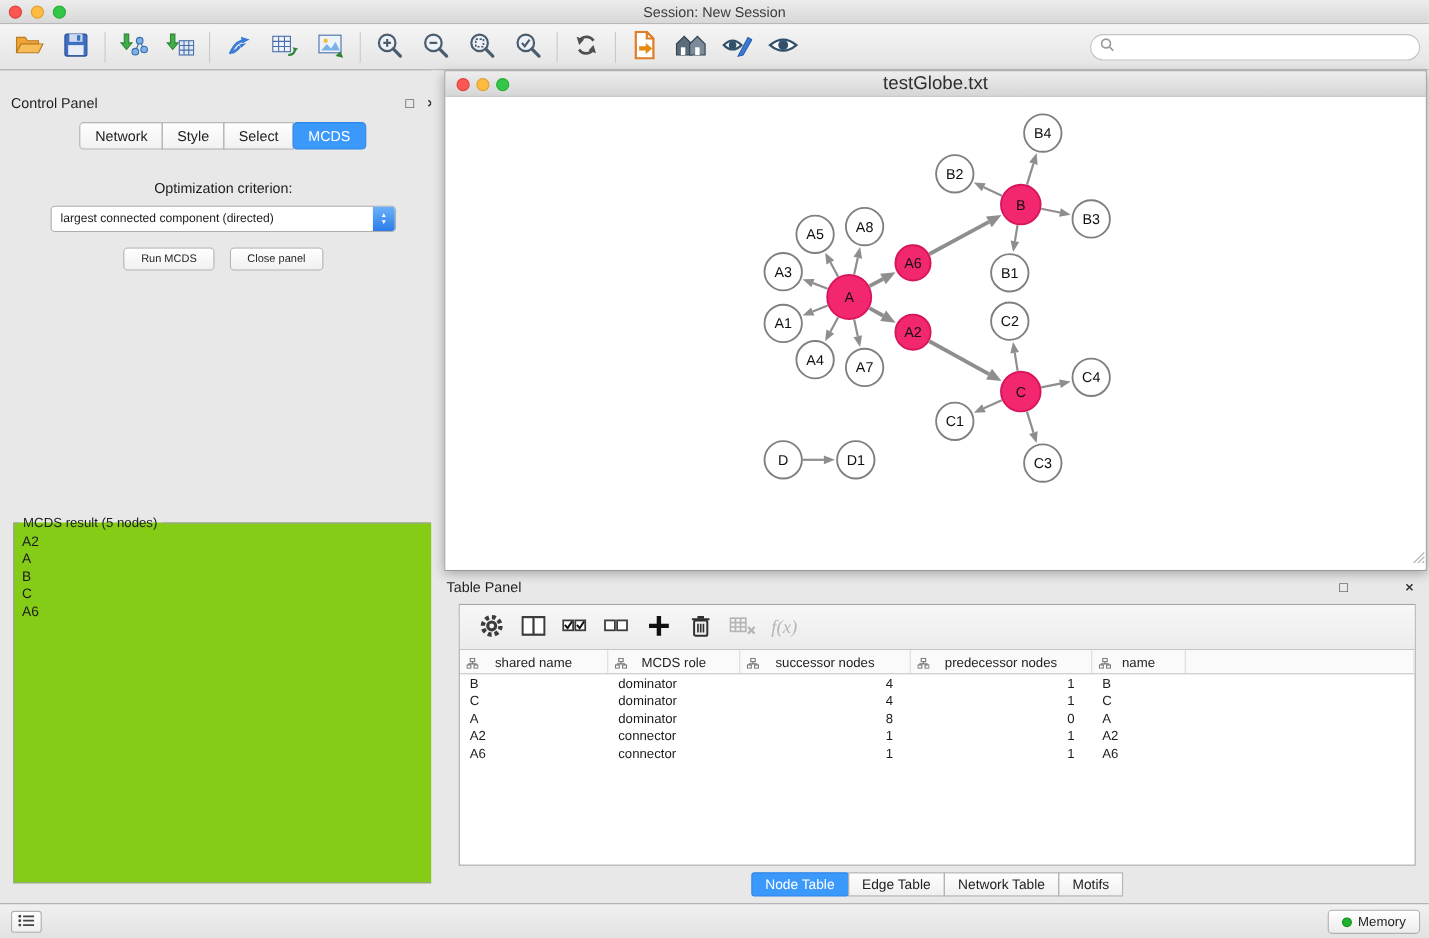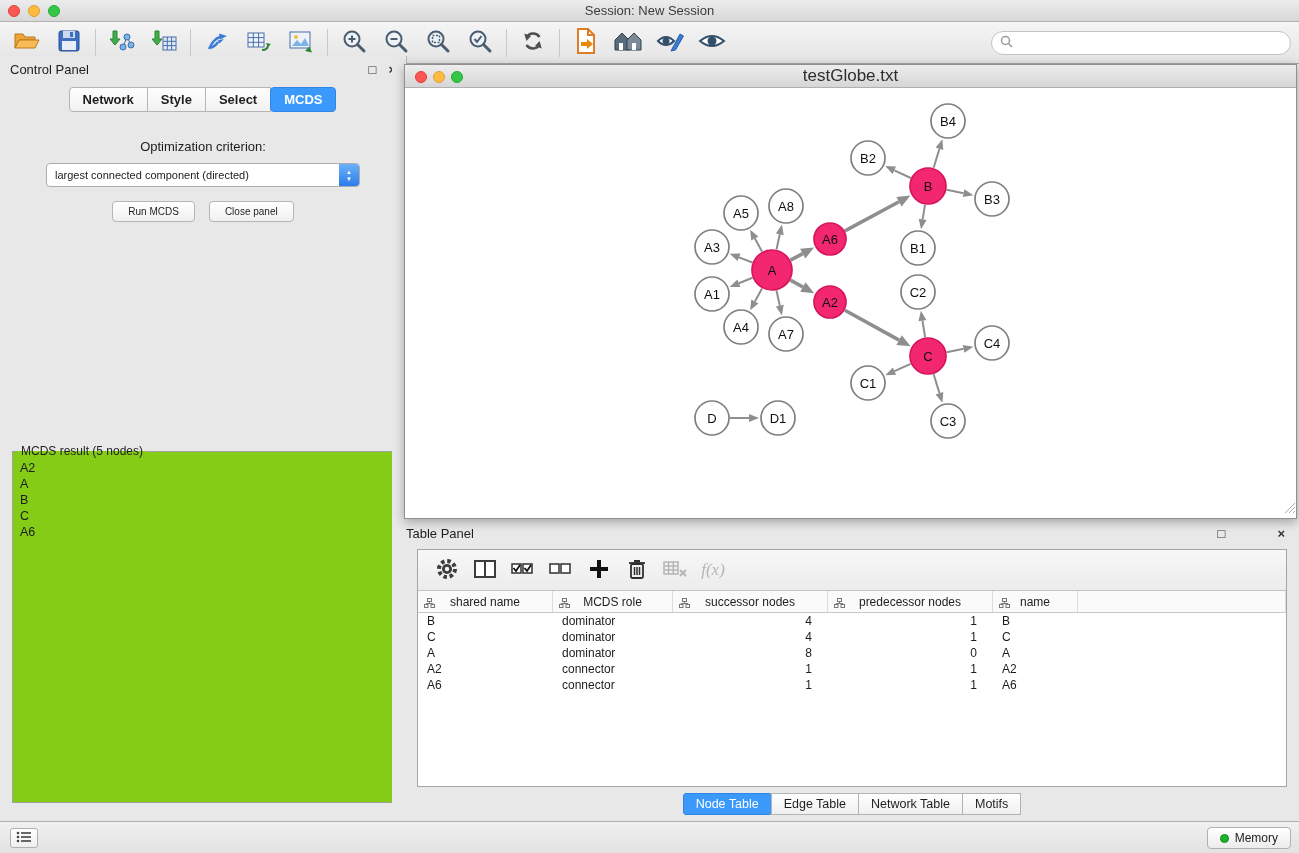--- a/index.html
+++ b/index.html
@@ -24,29 +24,29 @@
     display:flex; align-items:center; padding:0 6px; }
   .tb-btn { width:42px; height:36px; display:flex; align-items:center; justify-content:center;
     background:none; border:none; cursor:default; }
   .tb-sep { width:1px; height:28px; background:#c9c9c9; margin:0 5px; }
   .search-box { position:absolute; right:8px; top:9px; width:300px; height:24px; background:#fff;
     border:1px solid #c3c3c3; border-radius:12px; display:flex; align-items:center; padding:0 8px; gap:5px; }
   .search-box input { border:none; outline:none; flex:1; font-size:12px; background:transparent;
     font-family:"Liberation Sans", sans-serif; }
 
   
-  .control-panel { position:absolute; left:0; top:56px; width:407px; bottom:32px;
+  .control-panel { position:absolute; left:0; top:80px; width:407px; bottom:32px;
     background:#e8e8e8; border-right:1px solid #b5b5b5; }
   .panel-header { height:26px; display:flex; align-items:center; padding:0 10px; font-size:13px; color:#1e1e1e; }
   .panel-header .spacer { flex:1; }
   .panel-icon { font-size:13px; color:#333; margin-left:12px; line-height:1; cursor:default; }
   .panel-icon.bold { font-weight:bold; }
   .cp-tabs { display:flex; justify-content:center; margin-top:5px; }
   .cp-tab { font-size:13px; padding:4px 13px; border:1px solid #b5b5b5;
-    background:linear-gradient(#fefefe,#f1f1f1); margin-left:-1px; color:#1e1e1e;font-weight:bold; }
+    background:linear-gradient(#fefefe,#f1f1f1); margin-left:-1px; color:#1e1e1e; }
   .cp-tab:first-child { border-radius:4px 0 0 4px; }
   .cp-tab.active { background:#3b99fc; color:#fff; border-color:#2f86e8; border-radius:4px; }
   .opt-label { text-align:center; margin-top:27px; font-size:13px; }
   .combo { margin:9px auto 0; width:314px; height:24px; background:#fff; border:1px solid #adadad;
     border-radius:4px; display:flex; align-items:center; overflow:hidden; }
   .combo-text { flex:1; font-size:11px; padding-left:8px; white-space:nowrap; overflow:hidden; }
   .combo-stepper { width:20px; height:24px; background:linear-gradient(#6db3fb,#2a7ae8);
     color:#fff; display:flex; flex-direction:column; align-items:center; justify-content:center;
     font-size:6px; line-height:6px; gap:1px; }
   .cp-buttons { display:flex; justify-content:center; gap:14px; margin-top:14px; }

